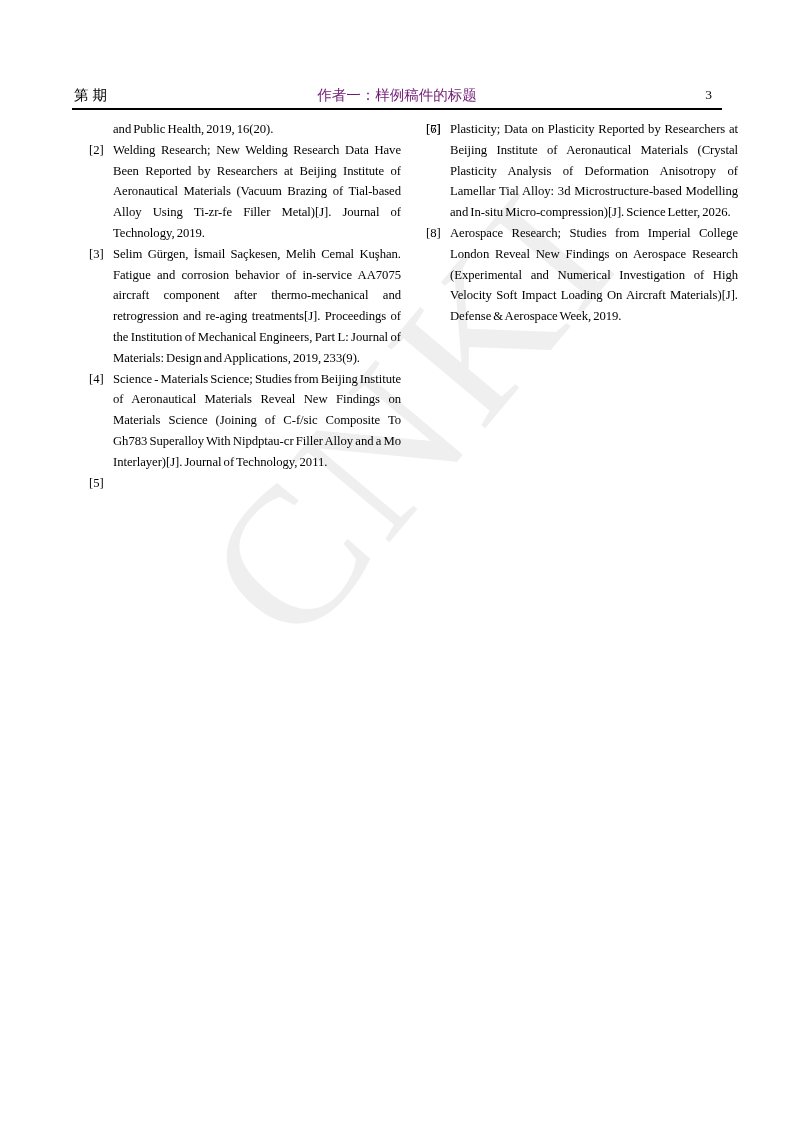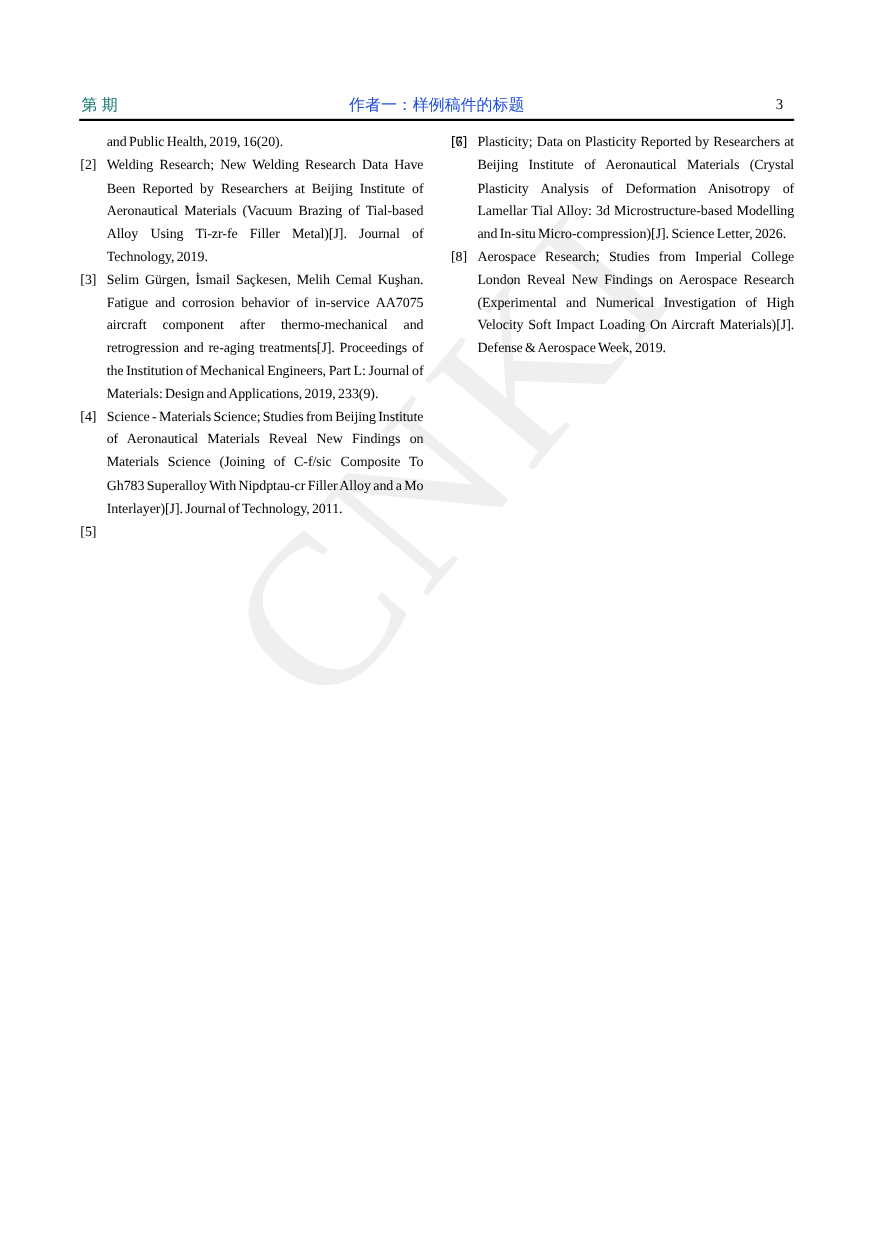--- a/index.html
+++ b/index.html
@@ -34,31 +34,31 @@
     width: 650px;
     height: 22px;
     z-index: 1;
   }
   .header-left {
     position: absolute;
     left: 2px;
     top: 2px;
     font-family: "Liberation Sans", "DejaVu Sans", sans-serif;
     font-size: 14.5px;
-    color: #0f766e;
+    color: #000000;
   }
   .header-center {
     position: absolute;
     left: 0;
     right: 0;
     top: 2px;
     text-align: center;
     font-family: "Liberation Sans", "DejaVu Sans", sans-serif;
     font-size: 14.5px;
-    color: #1d4ed8;
+    color: #701a75;
   }
   .header-right {
     position: absolute;
     right: 10px;
     top: 3px;
     font-family: "Liberation Serif", "DejaVu Serif", serif;
     font-size: 13.5px;
     color: #000;
   }
   .header-rule {
@@ -66,21 +66,21 @@
     left: 72px;
     top: 108px;
     width: 650px;
     height: 1.7px;
     background: #000;
     z-index: 1;
   }
 
   .columns {
     position: absolute;
-    left: 72px;
+    left: 88px;
     top: 119px;
     width: 650px;
     display: flex;
     gap: 24px;
     z-index: 1;
     font-family: "Liberation Serif", "DejaVu Serif", serif;
     font-size: 12.7px;
     line-height: 20.8px;
     color: #000;
   }

